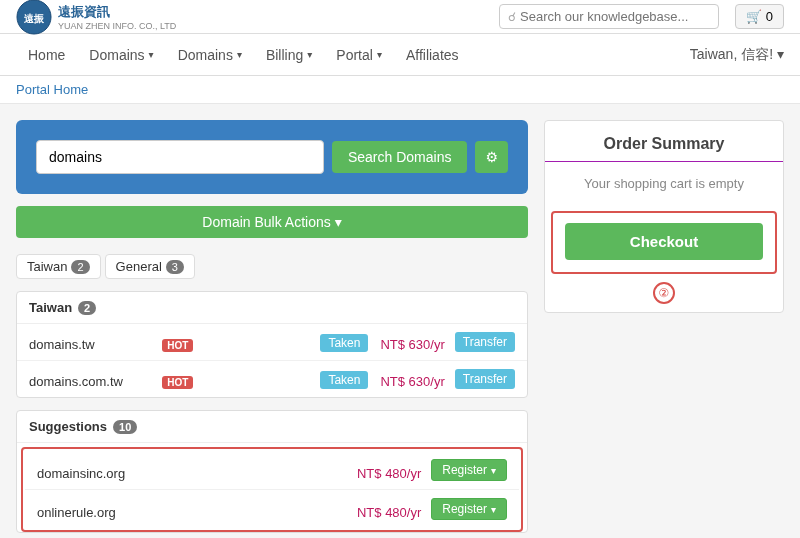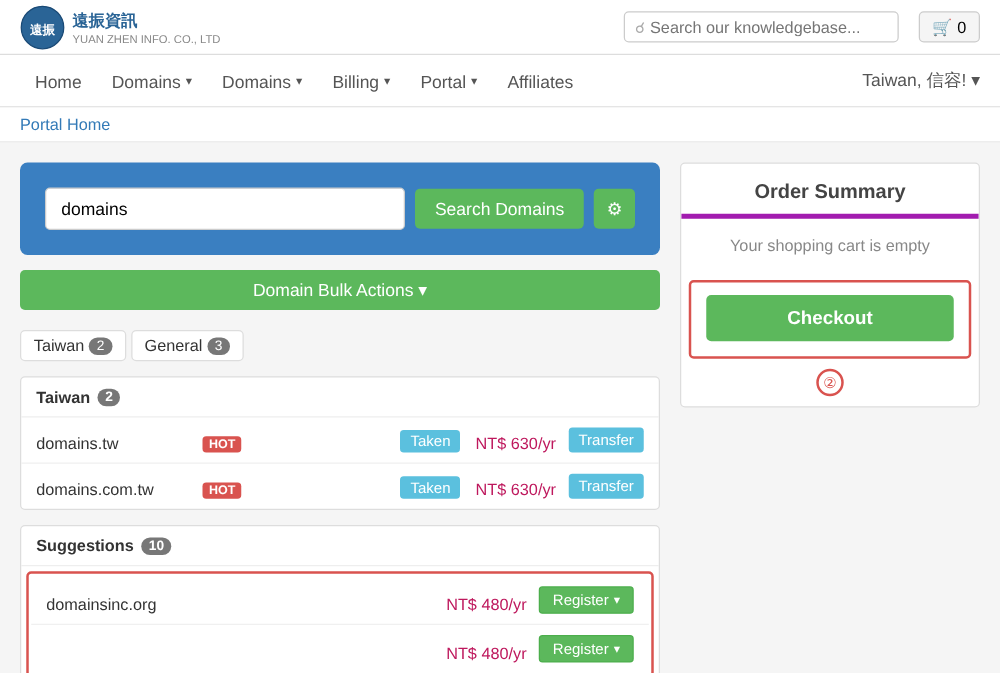--- a/index.html
+++ b/index.html
@@ -5,21 +5,21 @@
     * { box-sizing: border-box; margin: 0; padding: 0; }
     body { font-family: Arial, sans-serif; font-size: 14px; color: #333; background: #f5f5f5; width: 800px; }
 
     
     .top-nav {
       background: #fff;
       border-bottom: 1px solid #ddd;
       display: flex;
       align-items: center;
       padding: 0 16px;
-      height: 44px;
+      height: 34px;
     }
     .logo-area {
       display: flex;
       align-items: center;
       gap: 6px;
       margin-right: auto;
     }
     .logo-icon {
       width: 36px;
       height: 36px;
@@ -272,21 +272,21 @@
       border-radius: 4px;
       padding: 0;
       overflow: hidden;
     }
     .order-summary-title {
       text-align: center;
       padding: 14px 16px 8px;
       font-size: 16px;
       font-weight: bold;
       color: #444;
-      border-bottom: 4px solid #a21caf;
+      border-bottom: 1px solid #a21caf;
     }
     .order-summary-empty {
       text-align: center;
       padding: 14px 16px;
       font-size: 13px;
       color: #888;
     }
     .checkout-area {
       padding: 10px 12px 12px;
       border: 2px solid #d9534f;
@@ -448,20 +448,21 @@
           <div class="domain-row">
             <span class="domain-name">domainsinc.org</span>
             <span style="flex:1"></span>
             <span class="price">NT$ 480/yr</span>
             <button class="register-btn">
               <span>Register</span>
               <span class="caret">▾</span>
             </button>
           </div>
           <div class="domain-row">
+            <span class="domain-name">onlinerule.org</span>
             <span style="flex:1"></span>
             <span class="price">NT$ 480/yr</span>
             <button class="register-btn">
               <span>Register</span>
               <span class="caret">▾</span>
             </button>
           </div>
 
         </div>
 

